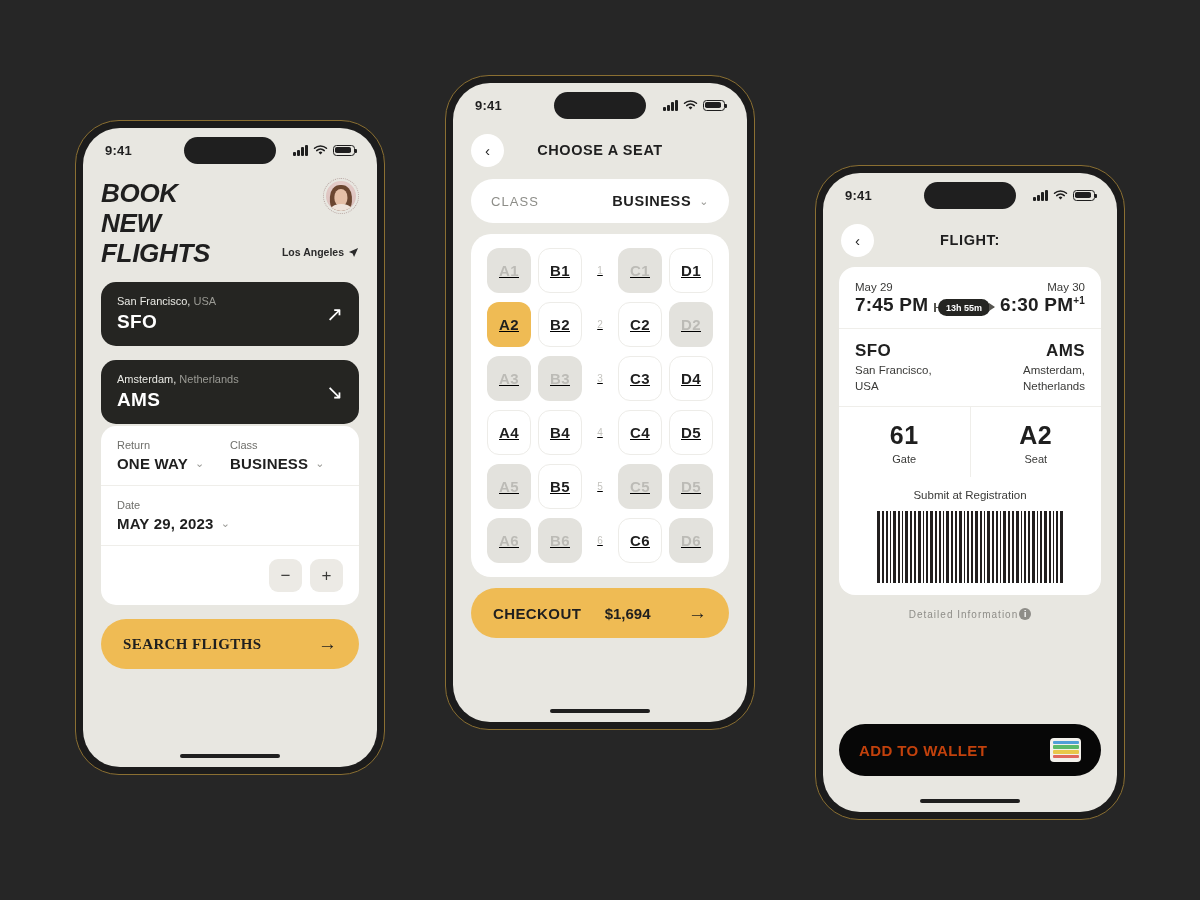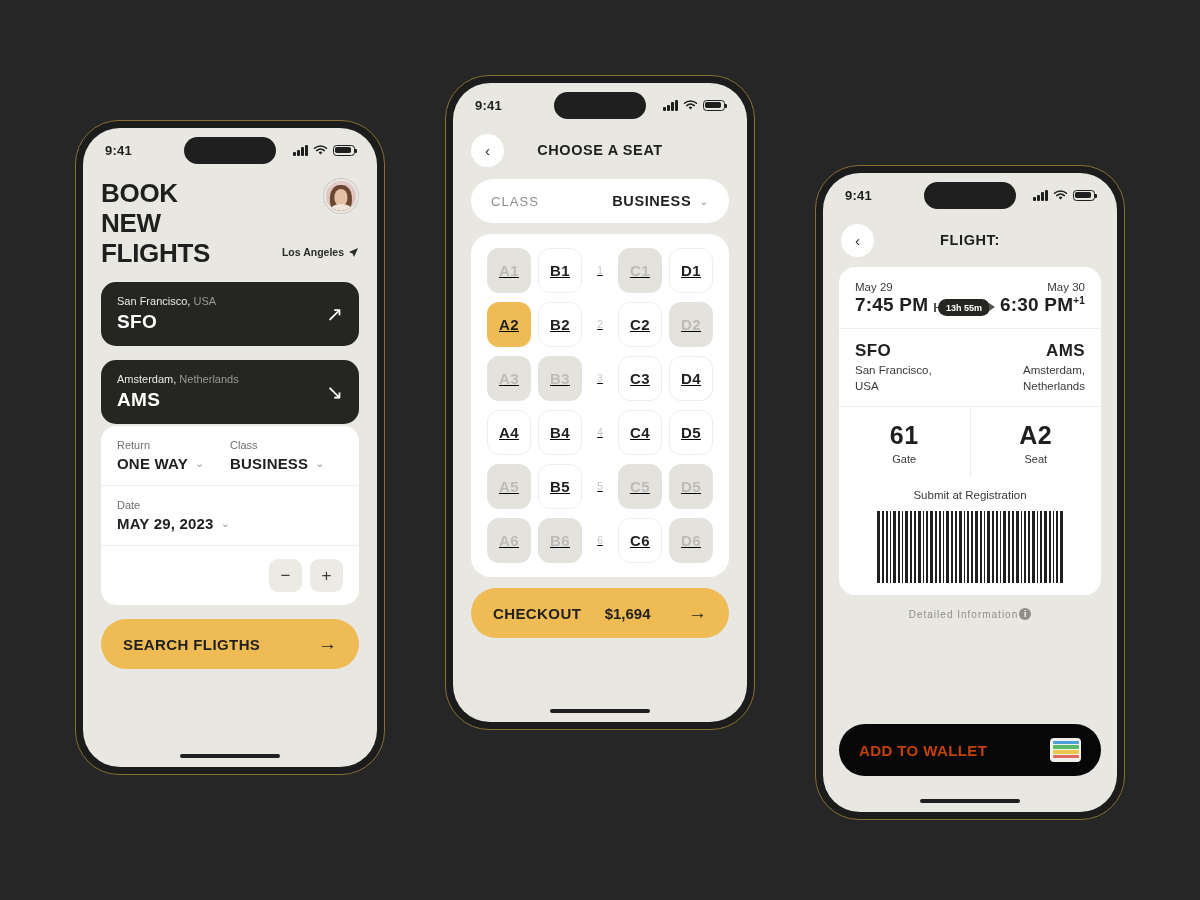--- a/index.html
+++ b/index.html
@@ -43,21 +43,21 @@
   
   .home-ind { position: absolute; bottom: 9px; left: 50%;
               transform: translateX(-50%); width: 100px; height: 4.5px;
               background: #1f1f1f; border-radius: 3px; }
 
   
   .p1-body { padding: 6px 18px 0; }
   .p1-head { display: flex; align-items: flex-start; }
   .bigtitle { font-size: 26px; font-weight: 700; line-height: 1.16;
               letter-spacing: -.3px; color: #1f1f1f; }
-  .bigtitle div { white-space: nowrap; }
+  .bigtitle div { white-space: nowrap; font-style: italic; }
   .p1-right { margin-left: auto; display: flex; flex-direction: column;
               align-items: flex-end; }
   .avatar { width: 36px; height: 36px; border-radius: 50%;
             border: 1.3px dotted #b9a8a4; padding: 2px; }
   .avatar-in { width: 100%; height: 100%; border-radius: 50%;
                background: radial-gradient(circle at 50% 30%, #e8d2cf 0%, #d8bcb8 100%);
                position: relative; overflow: hidden; }
   .av-hair { position:absolute; left:50%; top:14%; transform:translateX(-50%);
              width:74%; height:86%; background:#6b4630; border-radius:46% 46% 36% 36%; }
   .av-face { position:absolute; left:50%; top:26%; transform:translateX(-50%);
@@ -83,21 +83,21 @@
   .opt-lbl { font-size: 11px; color: #6f6f6b; }
   .opt-val { font-size: 15px; font-weight: 700; color: #1f1f1f; margin-top: 4px;
              display: flex; align-items: center; gap: 7px; letter-spacing: .2px; }
   .chev { font-size: 11px; color: #9a9a96; font-weight: 400; }
   .steppers { margin-left: auto; display: flex; gap: 8px; align-self: center; }
   .step-btn { width: 33px; height: 33px; border-radius: 9px; background: #eceae5;
               display: flex; align-items: center; justify-content: center;
               font-size: 17px; color: #3a3a38; }
 
   .cta { margin-top: 14px; background: #EFBB54; border-radius: 26px;
-         height: 50px; display: flex; align-items: center; padding: 0 22px; }
+         height: 50px; display: flex; align-items: center; padding: 0 22px; font-family: Liberation Serif, serif; }
   .cta-lbl { font-size: 15px; font-weight: 700; color: #1f1f1f; letter-spacing: .4px; }
   .cta-arrow { margin-left: auto; font-size: 19px; color: #1f1f1f; }
 
   
   .nav { height: 46px; display: flex; align-items: center;
          padding: 0 18px; position: relative; }
   .backbtn { width: 33px; height: 33px; border-radius: 50%; background: #fff;
              display: flex; align-items: center; justify-content: center;
              font-size: 15px; color: #1f1f1f; z-index: 2; }
   .nav-title { position: absolute; left: 0; right: 0; text-align: center;

